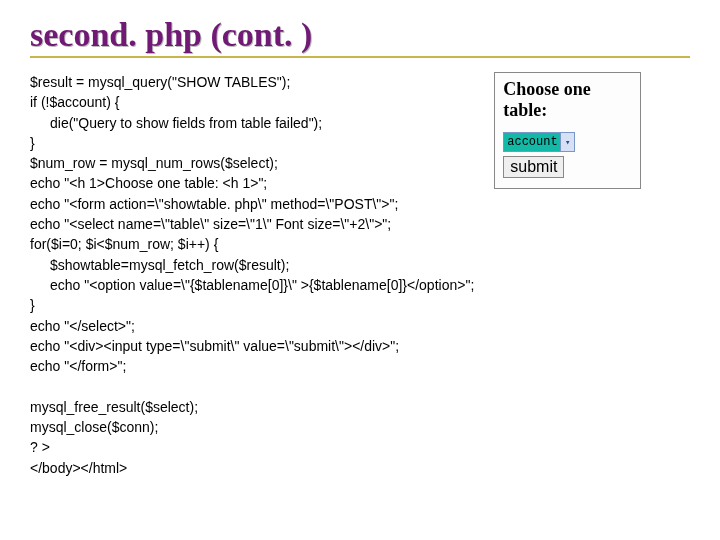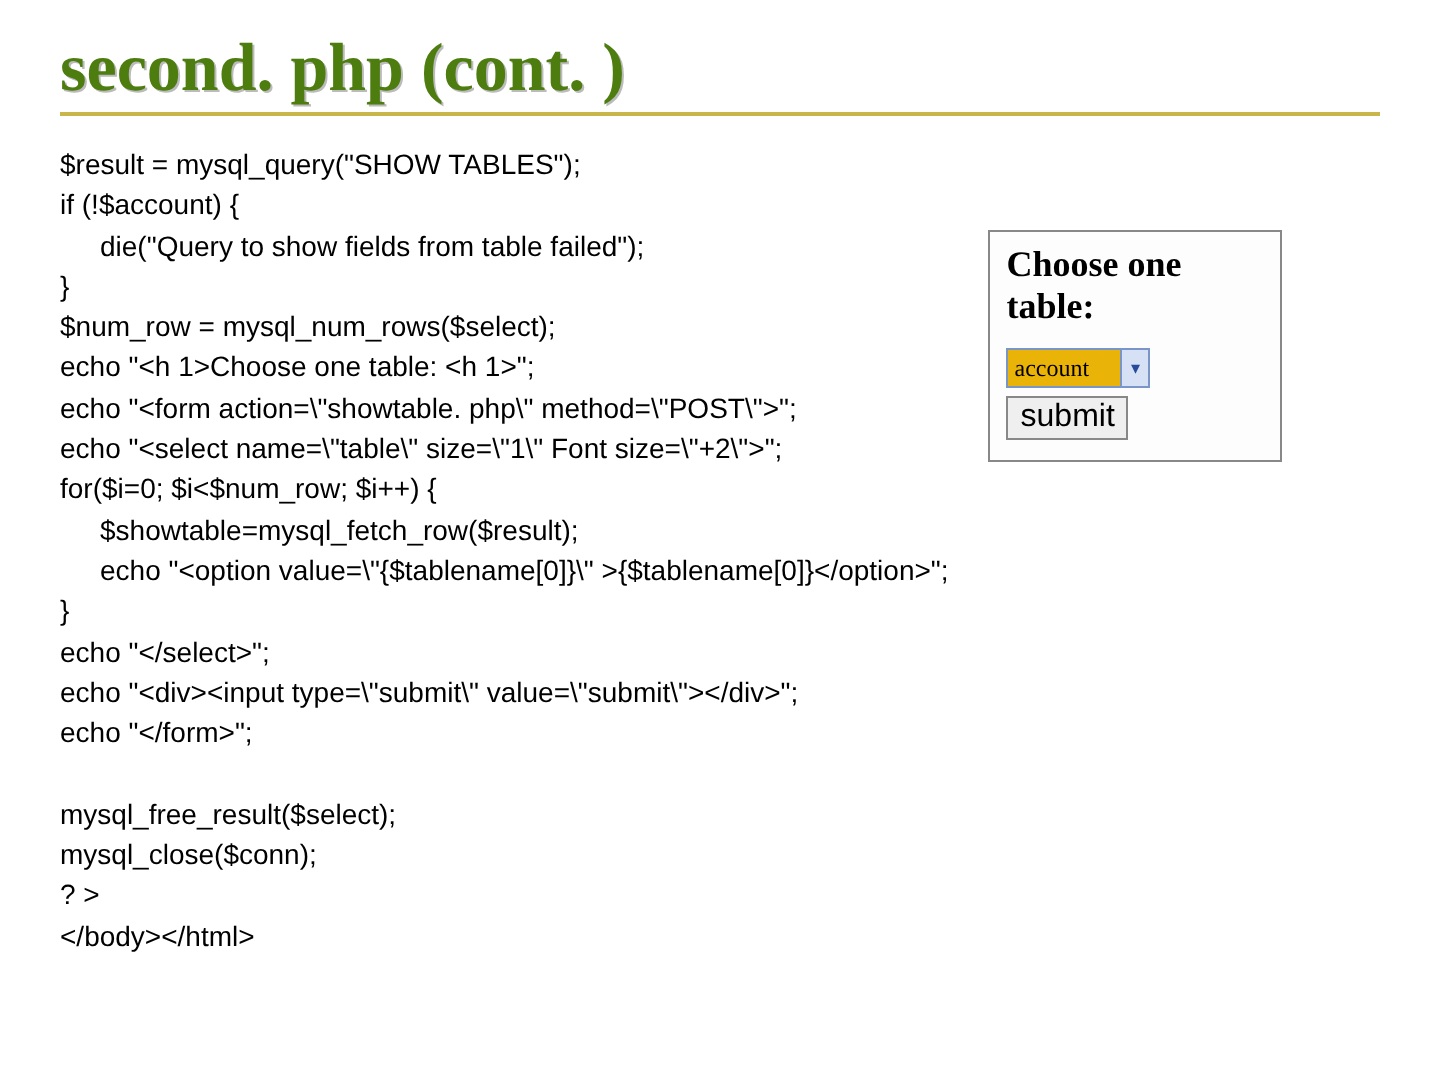--- a/index.html
+++ b/index.html
@@ -13,21 +13,21 @@
   }
   .slide {
     width: 720px;
     height: 540px;
     padding: 10px 30px 30px 30px;
   }
   .title {
     font-family: "Times New Roman", Times, serif;
     font-weight: bold;
     font-size: 34px;
-    color: #4d7c0f;
+    color: #701a75;
     margin: 6px 0 2px 0;
     text-shadow: 1px 1px 0 #bbb;
   }
   .rule {
     height: 0;
     border-top: 2px solid #c9b64a;
     margin: 0 0 14px 0;
     width: 660px;
   }
   .body-row {
@@ -42,34 +42,33 @@
     color: #000;
     white-space: pre;
   }
   .codecol .ind { margin-left: 20px; display: inline-block; }
   .preview {
     border: 1px solid #888;
     background: #fdfdfd;
     padding: 6px 8px 10px 8px;
     width: 147px;
     flex-shrink: 0;
-    margin-top: 43px;
   }
   .preview-heading {
     font-family: "Times New Roman", Times, serif;
     font-weight: bold;
     font-size: 18px;
     margin: 0 0 10px 0;
   }
   .sel {
-    font-family: Liberation Serif, serif;
+    font-family: Liberation Mono, monospace;
     font-size: 12px;
     height: 20px;
     width: 72px;
-    background: #eab308;
+    background: #14b8a6;
     border: 1px solid #7a96c8;
     margin-bottom: 4px;
     display: inline-flex;
     align-items: center;
     justify-content: space-between;
     padding: 0 0 0 3px;
   }
   .sel .chev {
     width: 14px;
     height: 100%;

